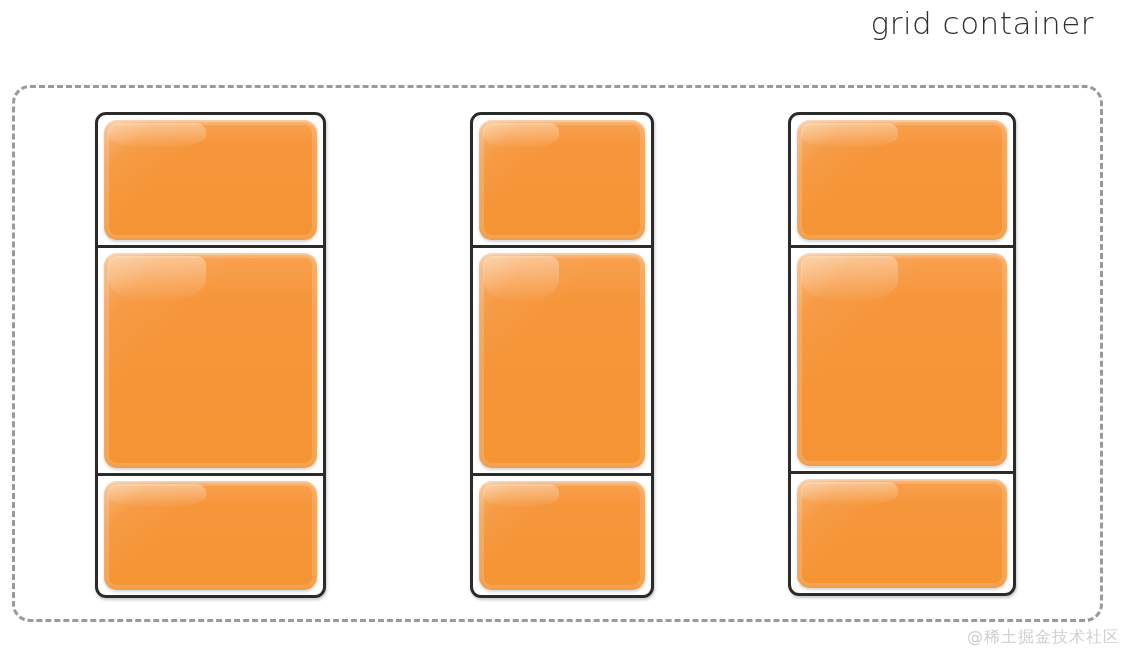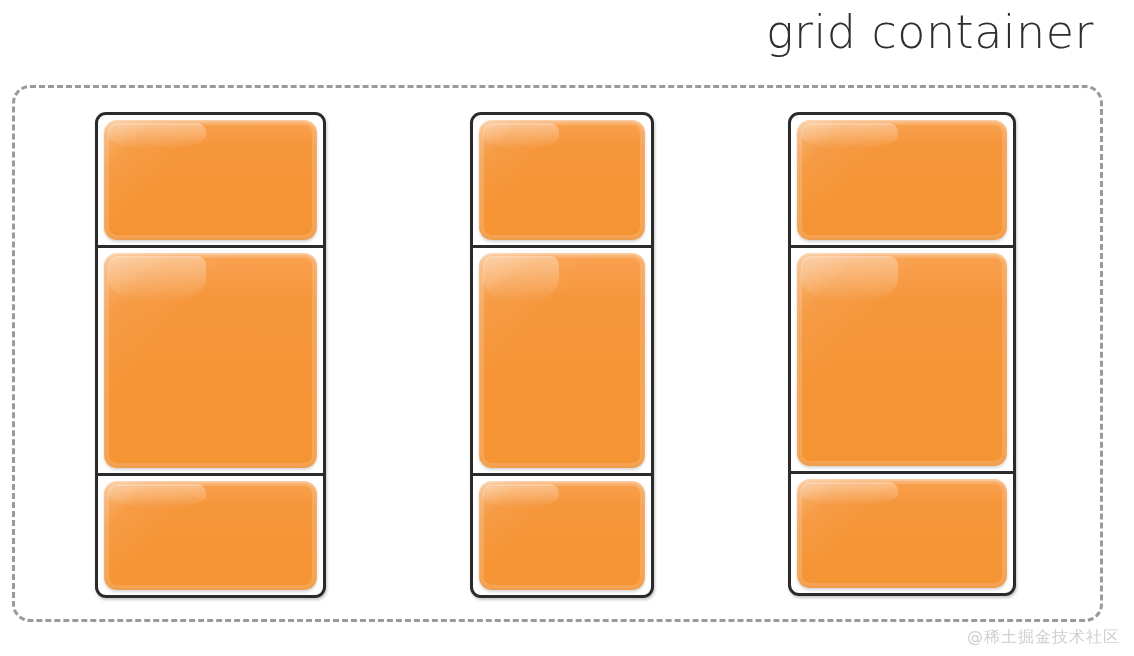--- a/index.html
+++ b/index.html
@@ -15,21 +15,21 @@
     font-family: "Liberation Sans", sans-serif;
     -webkit-font-smoothing: antialiased;
   }
 
   
   #diagram-title {
     position: absolute;
     right: 40px;
     top: 4px;
     font-family: "DejaVu Sans", sans-serif;
-    font-size: 46px;
+    font-size: 31px;
     font-weight: 300;
     letter-spacing: 0.5px;
     color: #2e2e2e;
     white-space: nowrap;
     line-height: 1.25;
   }
 
   
   #grid-container {
     position: absolute;

